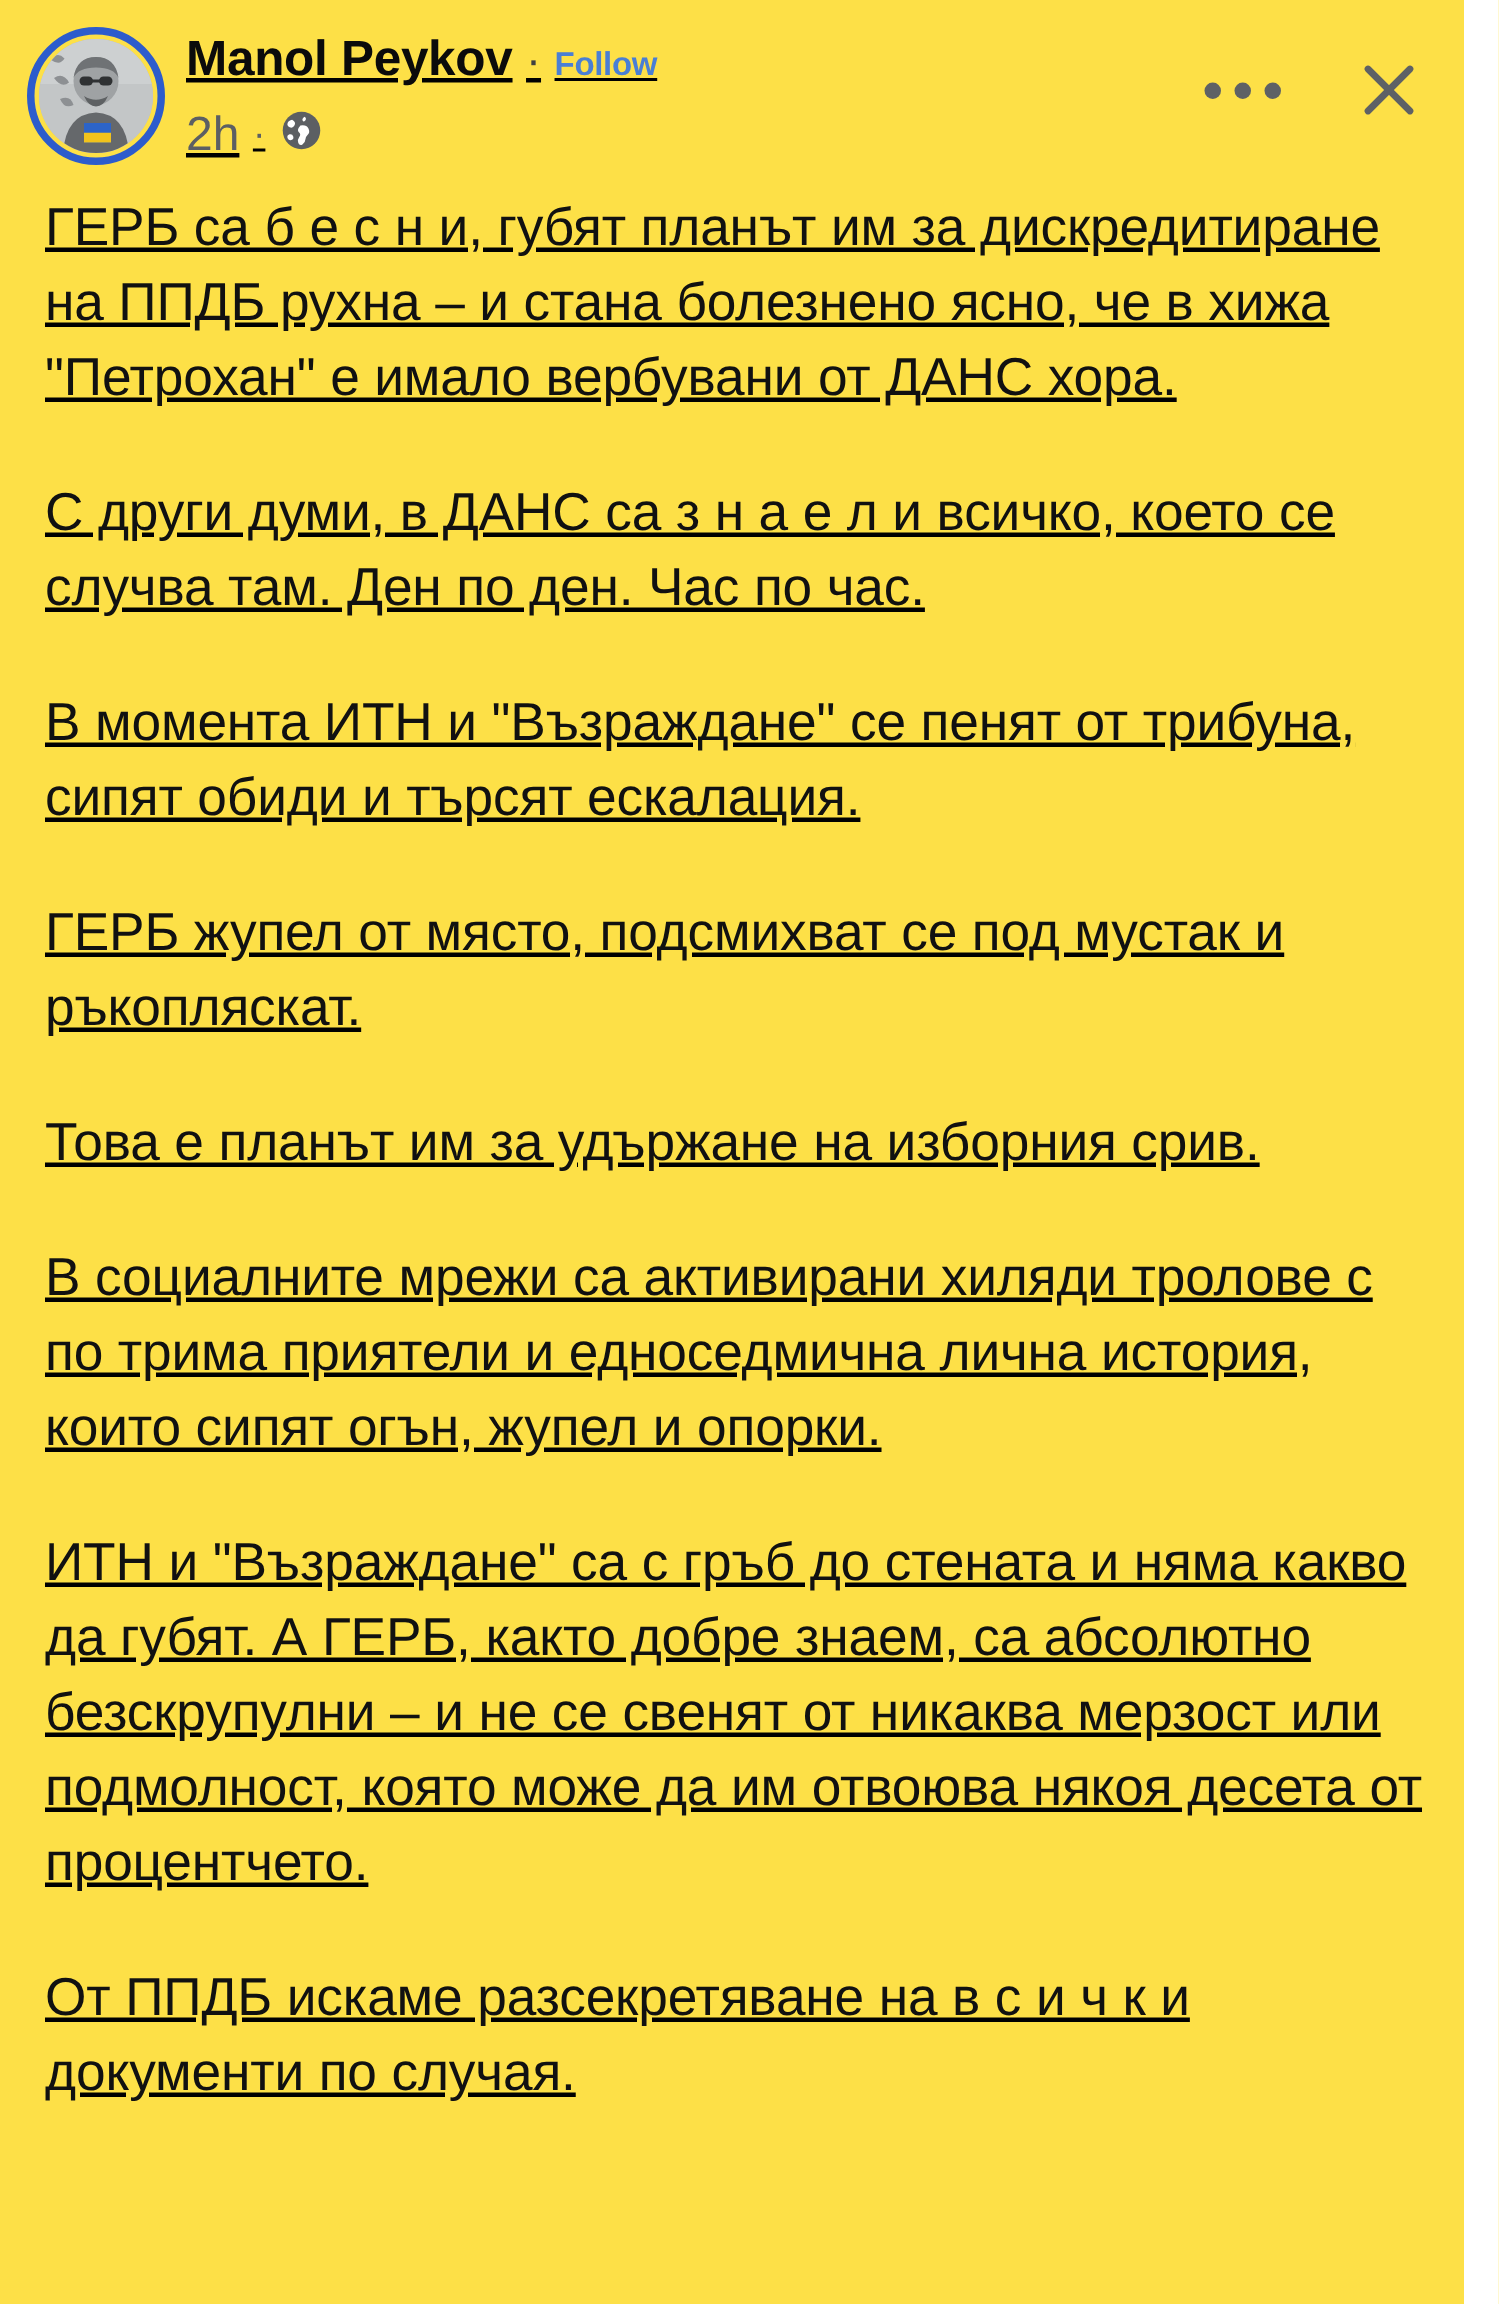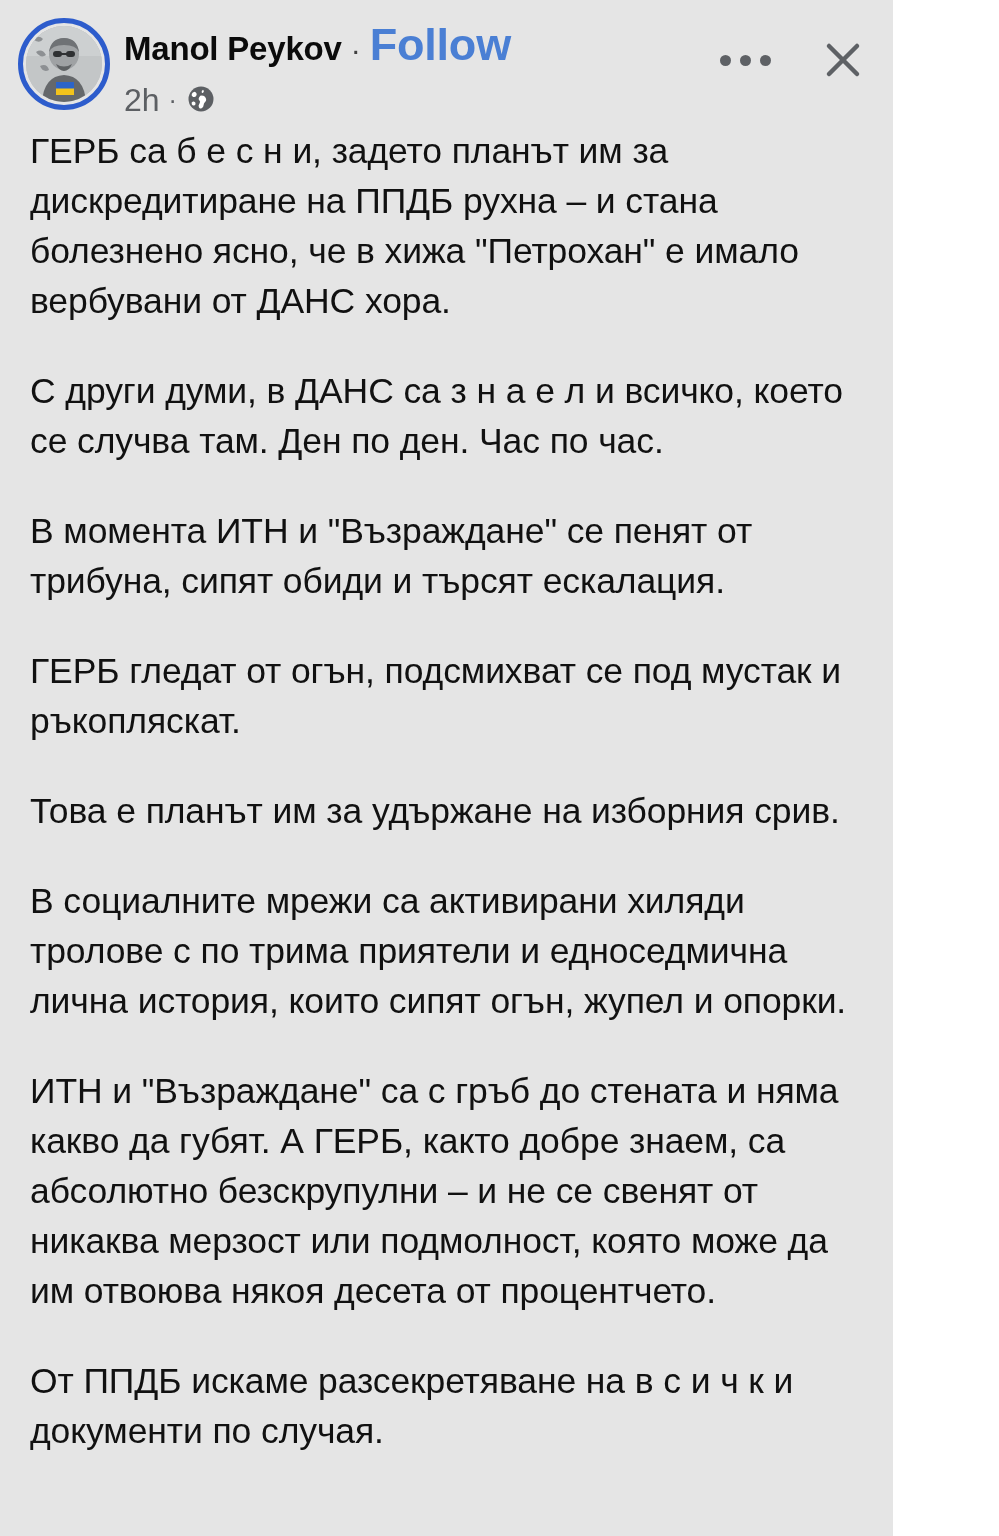--- a/index.html
+++ b/index.html
@@ -3,23 +3,24 @@
 <meta charset="utf-8">
 <style>
   * { margin:0; padding:0; box-sizing:border-box; }
   html, body {
     width:999px; height:1536px;
     background:#ffffff;
     font-family:"Liberation Sans", sans-serif;
     overflow:hidden;
   }
   .post {
-    width:893px; height:1536px;
-    background:#e5e5e5;
+    width:976px; height:1536px;
+    background:#fde047;
     position:relative;
+    text-decoration:underline;
   }
 
   
   .post-header {
     display:flex;
     align-items:flex-start;
     padding:18px 22px 0 18px;
     height:118px;
   }
   .avatar-wrap {
@@ -60,21 +61,21 @@
     font-weight:bold;
     color:#0b0b0b;
     letter-spacing:-0.2px;
   }
   .mid-dot {
     font-size:30px;
     color:#404040;
     margin:0 9px;
   }
   .follow-link {
-    font-size:45px;
+    font-size:22px;
     font-weight:bold;
     color:#4a7fd4;
     letter-spacing:-0.2px;
   }
   .meta-row {
     display:flex;
     align-items:center;
     margin-top:15px;
   }
   .timestamp {
@@ -188,24 +189,24 @@
       <span class="close-btn">
         <svg width="48" height="48" viewBox="0 0 48 48" xmlns="http://www.w3.org/2000/svg">
           <line x1="10" y1="10" x2="38" y2="38" stroke="#5e6165" stroke-width="4.5" stroke-linecap="round"></line>
           <line x1="38" y1="10" x2="10" y2="38" stroke="#5e6165" stroke-width="4.5" stroke-linecap="round"></line>
         </svg>
       </span>
     </div>
   </div>
 
   <div class="post-body">
-    <p class="post-paragraph">ГЕРБ са б е с н и, задето планът им за дискредитиране на ППДБ рухна – и стана болезнено ясно, че в хижа "Петрохан" е имало вербувани от ДАНС хора.</p>
+    <p class="post-paragraph">ГЕРБ са б е с н и, губят планът им за дискредитиране на ППДБ рухна – и стана болезнено ясно, че в хижа "Петрохан" е имало вербувани от ДАНС хора.</p>
     <p class="post-paragraph">С други думи, в ДАНС са з н а е л и всичко, което се случва там. Ден по ден. Час по час.</p>
     <p class="post-paragraph">В момента ИТН и "Възраждане" се пенят от трибуна, сипят обиди и търсят ескалация.</p>
-    <p class="post-paragraph">ГЕРБ гледат от огън, подсмихват се под мустак и ръкопляскат.</p>
+    <p class="post-paragraph">ГЕРБ жупел от място, подсмихват се под мустак и ръкопляскат.</p>
     <p class="post-paragraph">Това е планът им за удържане на изборния срив.</p>
     <p class="post-paragraph">В социалните мрежи са активирани хиляди тролове с по трима приятели и едноседмична лична история, които сипят огън, жупел и опорки.</p>
     <p class="post-paragraph">ИТН и "Възраждане" са с гръб до стената и няма какво да губят. А ГЕРБ, както добре знаем, са абсолютно безскрупулни – и не се свенят от никаква мерзост или подмолност, която може да им отвоюва някоя десета от процентчето.</p>
     <p class="post-paragraph">От ППДБ искаме разсекретяване на в с и ч к и документи по случая.</p>
 
   </div>
 
 </div>
 
 </body></html>

